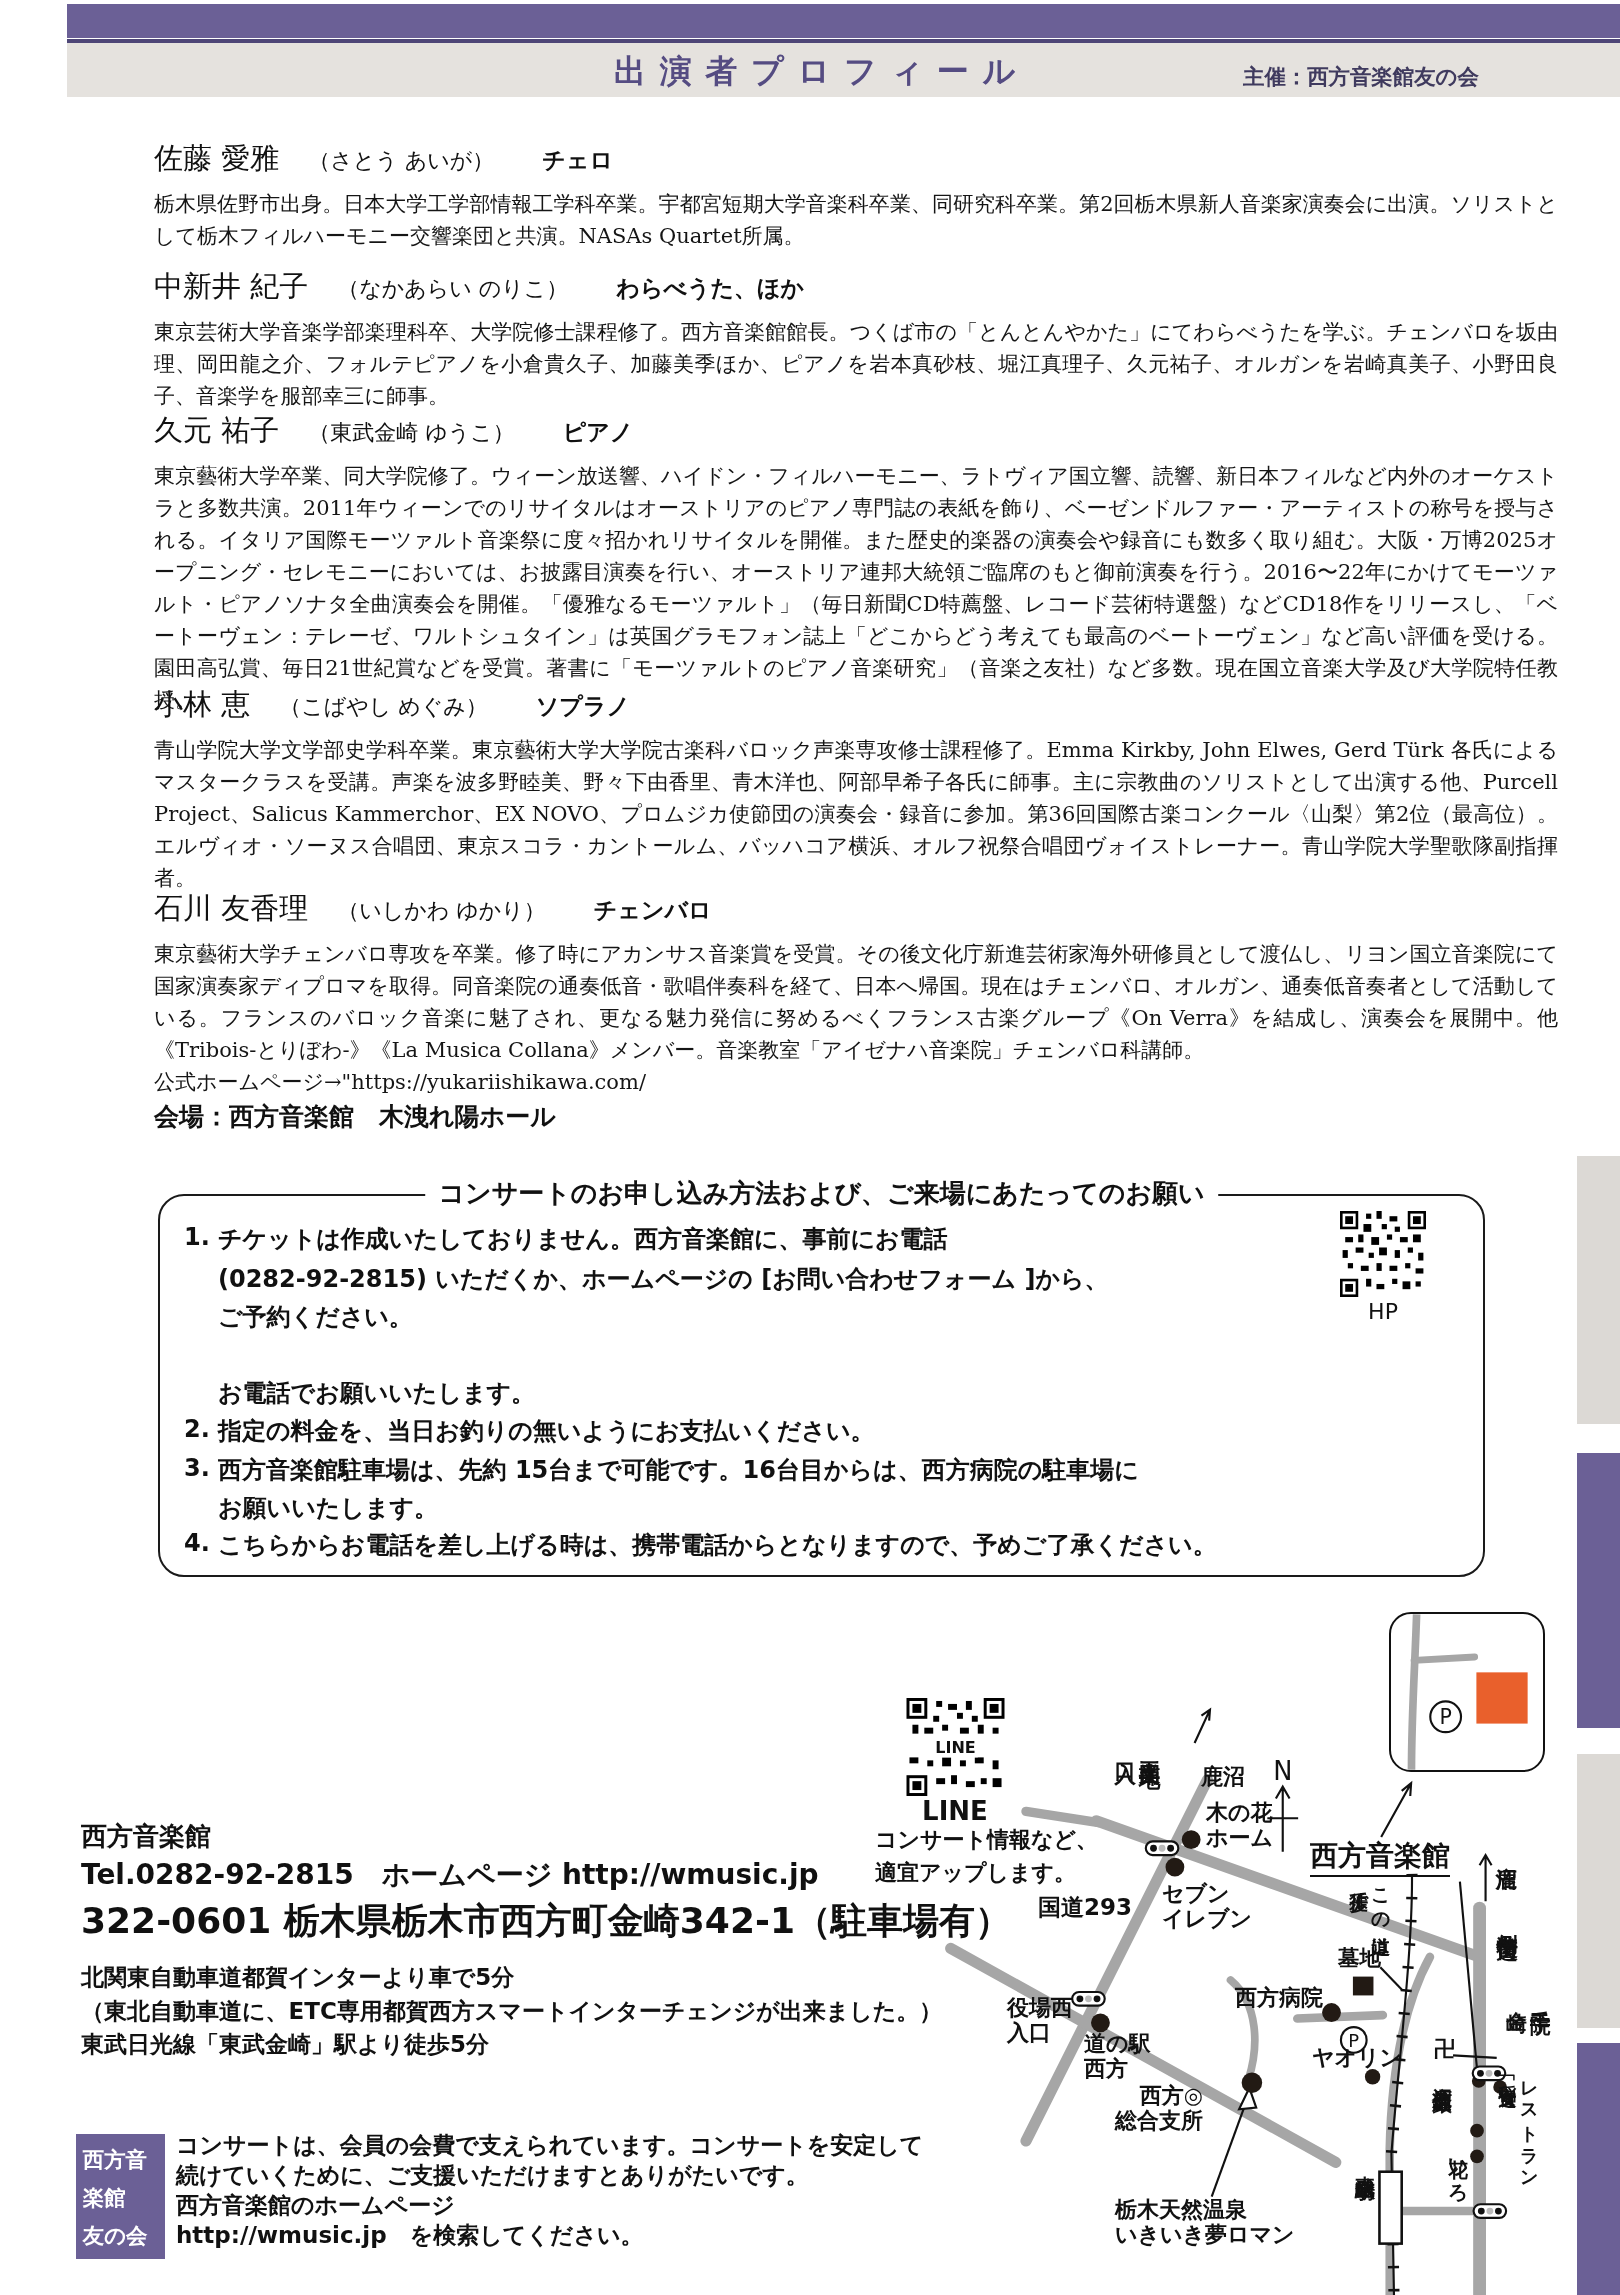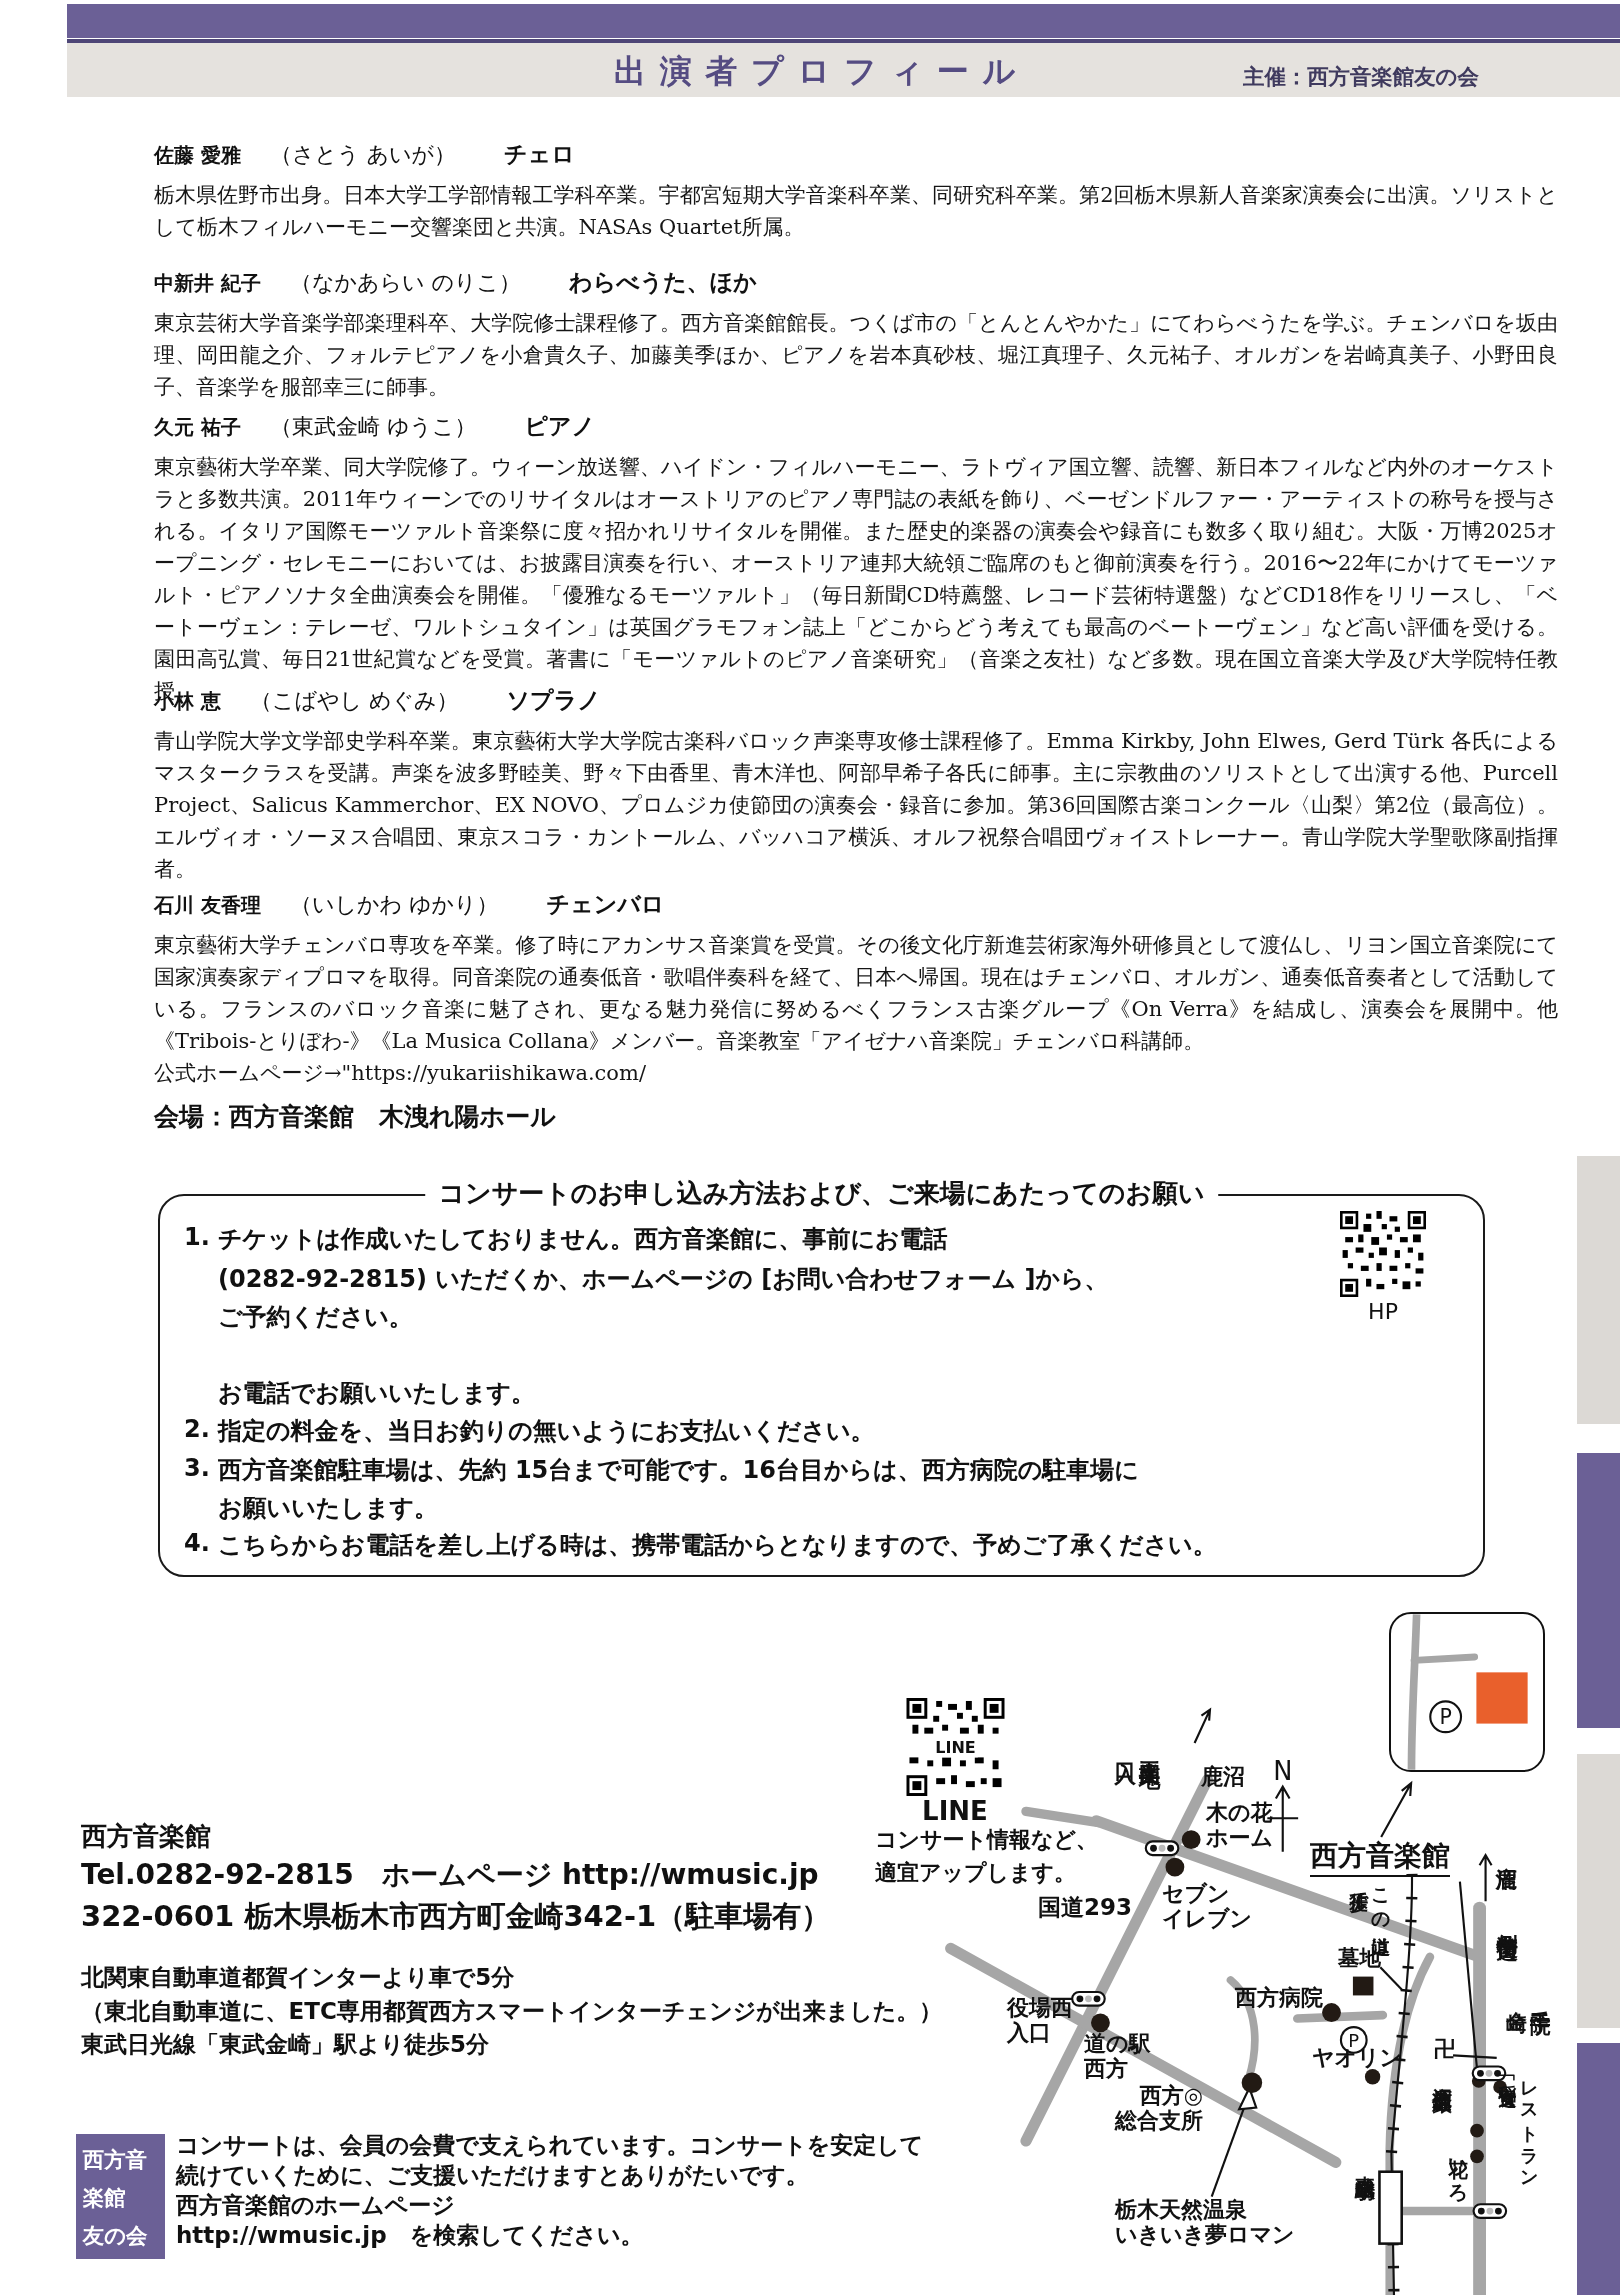--- a/index.html
+++ b/index.html
@@ -14,41 +14,41 @@
   .top-bar{left:67px;top:4.3px;width:1554px;height:34px;background:#6b6096;}
   .top-bar-line{left:67px;top:39px;width:1554px;height:4.3px;background:#4e4677;}
   .title-band{left:67px;top:43px;width:1554px;height:54px;background:#e5e2de;}
   .page-title{left:479px;top:50px;width:685px;text-align:center;font-size:32px;font-weight:bold;
     letter-spacing:13.7px;color:#554c82;}
   .organizer{left:1243px;top:62px;font-size:21.4px;font-weight:600;color:#3f3a5e;}
 
   
   .profile{left:154px;width:1404px;}
   .name-row{display:flex;align-items:baseline;}
-  .p-name{font-size:20px;font-weight:bold;}
+  .p-name{font-size:29px;font-weight:normal;}
   .p-kana{font-size:22px;margin-left:29px;text-align:right;}
   .p-role{font-size:23px;font-weight:bold;margin-left:48px;}
   .p-bio{margin-top:8.6px;font-size:21px;line-height:32px;text-align:justify;color:#151515;}
   .p-url{font-size:21px;line-height:32px;color:#151515;}
 
   .venue{left:154px;top:1100px;font-size:25px;font-weight:bold;}
 
   
   .notice-box{left:158px;top:1194px;width:1323px;height:379px;border:2.6px solid #1a1a1a;border-radius:26px;}
   .notice-title{position:absolute;top:-19.7px;left:50%;transform:translateX(-50%);background:#ffffff;
     padding:0 13.7px;font-size:26px;font-weight:bold;white-space:nowrap;}
   .notice-row{position:absolute;left:24px;display:flex;font-size:24px;font-weight:600;white-space:nowrap;}
   .notice-num{width:34px;flex:none;}
   .hp-qr{position:absolute;left:1180px;top:15.4px;width:86px;height:86px;}
   .hp-caption{position:absolute;left:1180px;top:103px;width:86px;text-align:center;font-size:22px;}
 
   
   .contact-name{left:81px;top:1819px;font-size:26px;font-weight:600;}
   .contact-tel{left:81px;top:1856px;font-size:28px;font-weight:600;}
-  .contact-addr{left:81px;top:1897px;font-size:29px;font-weight:600;text-align:center;}
+  .contact-addr{left:81px;top:1897px;font-size:36px;font-weight:600;text-align:center;}
   .access1{left:81px;top:1962px;font-size:23px;font-weight:600;}
   .access2{left:81px;top:1996px;font-size:23px;font-weight:600;}
   .access3{left:81px;top:2029px;font-size:23px;font-weight:600;}
 
   
   .line-qr{left:905px;top:1698px;width:101px;height:98px;}
   .line-label{left:895px;top:1796px;width:120px;text-align:center;font-size:26px;font-weight:600;}
   .line-note1{left:875px;top:1825px;font-size:22px;font-weight:600;}
   .line-note2{left:875px;top:1858px;font-size:22px;font-weight:600;}
 

